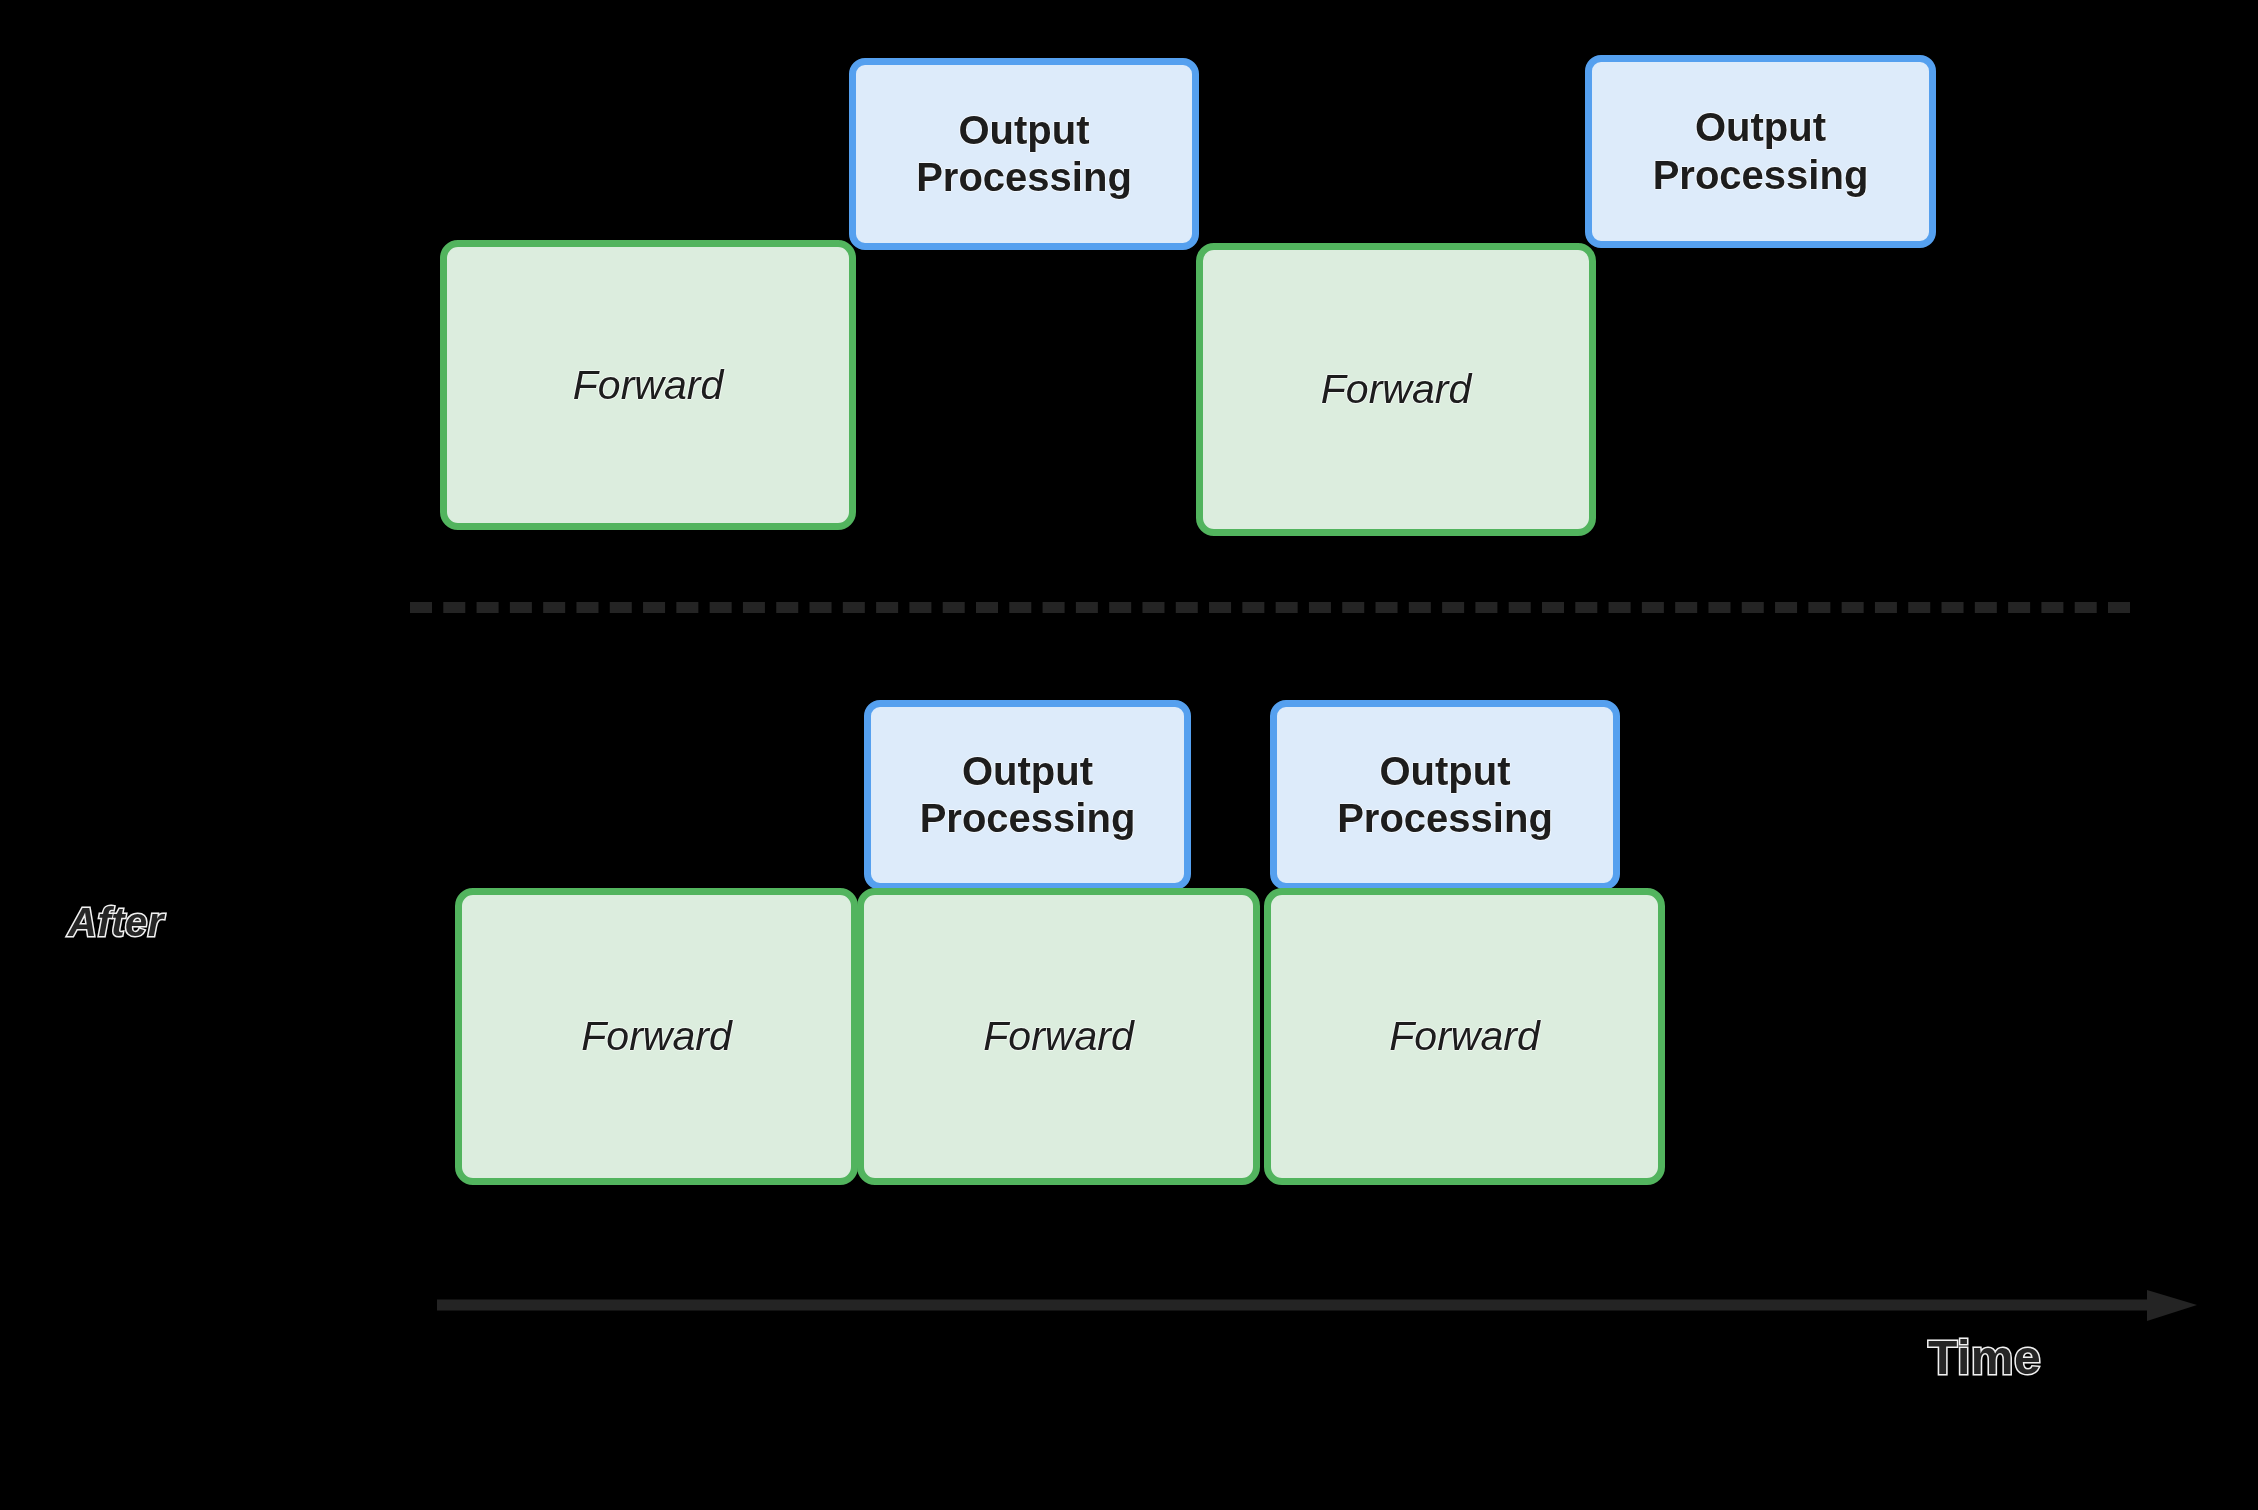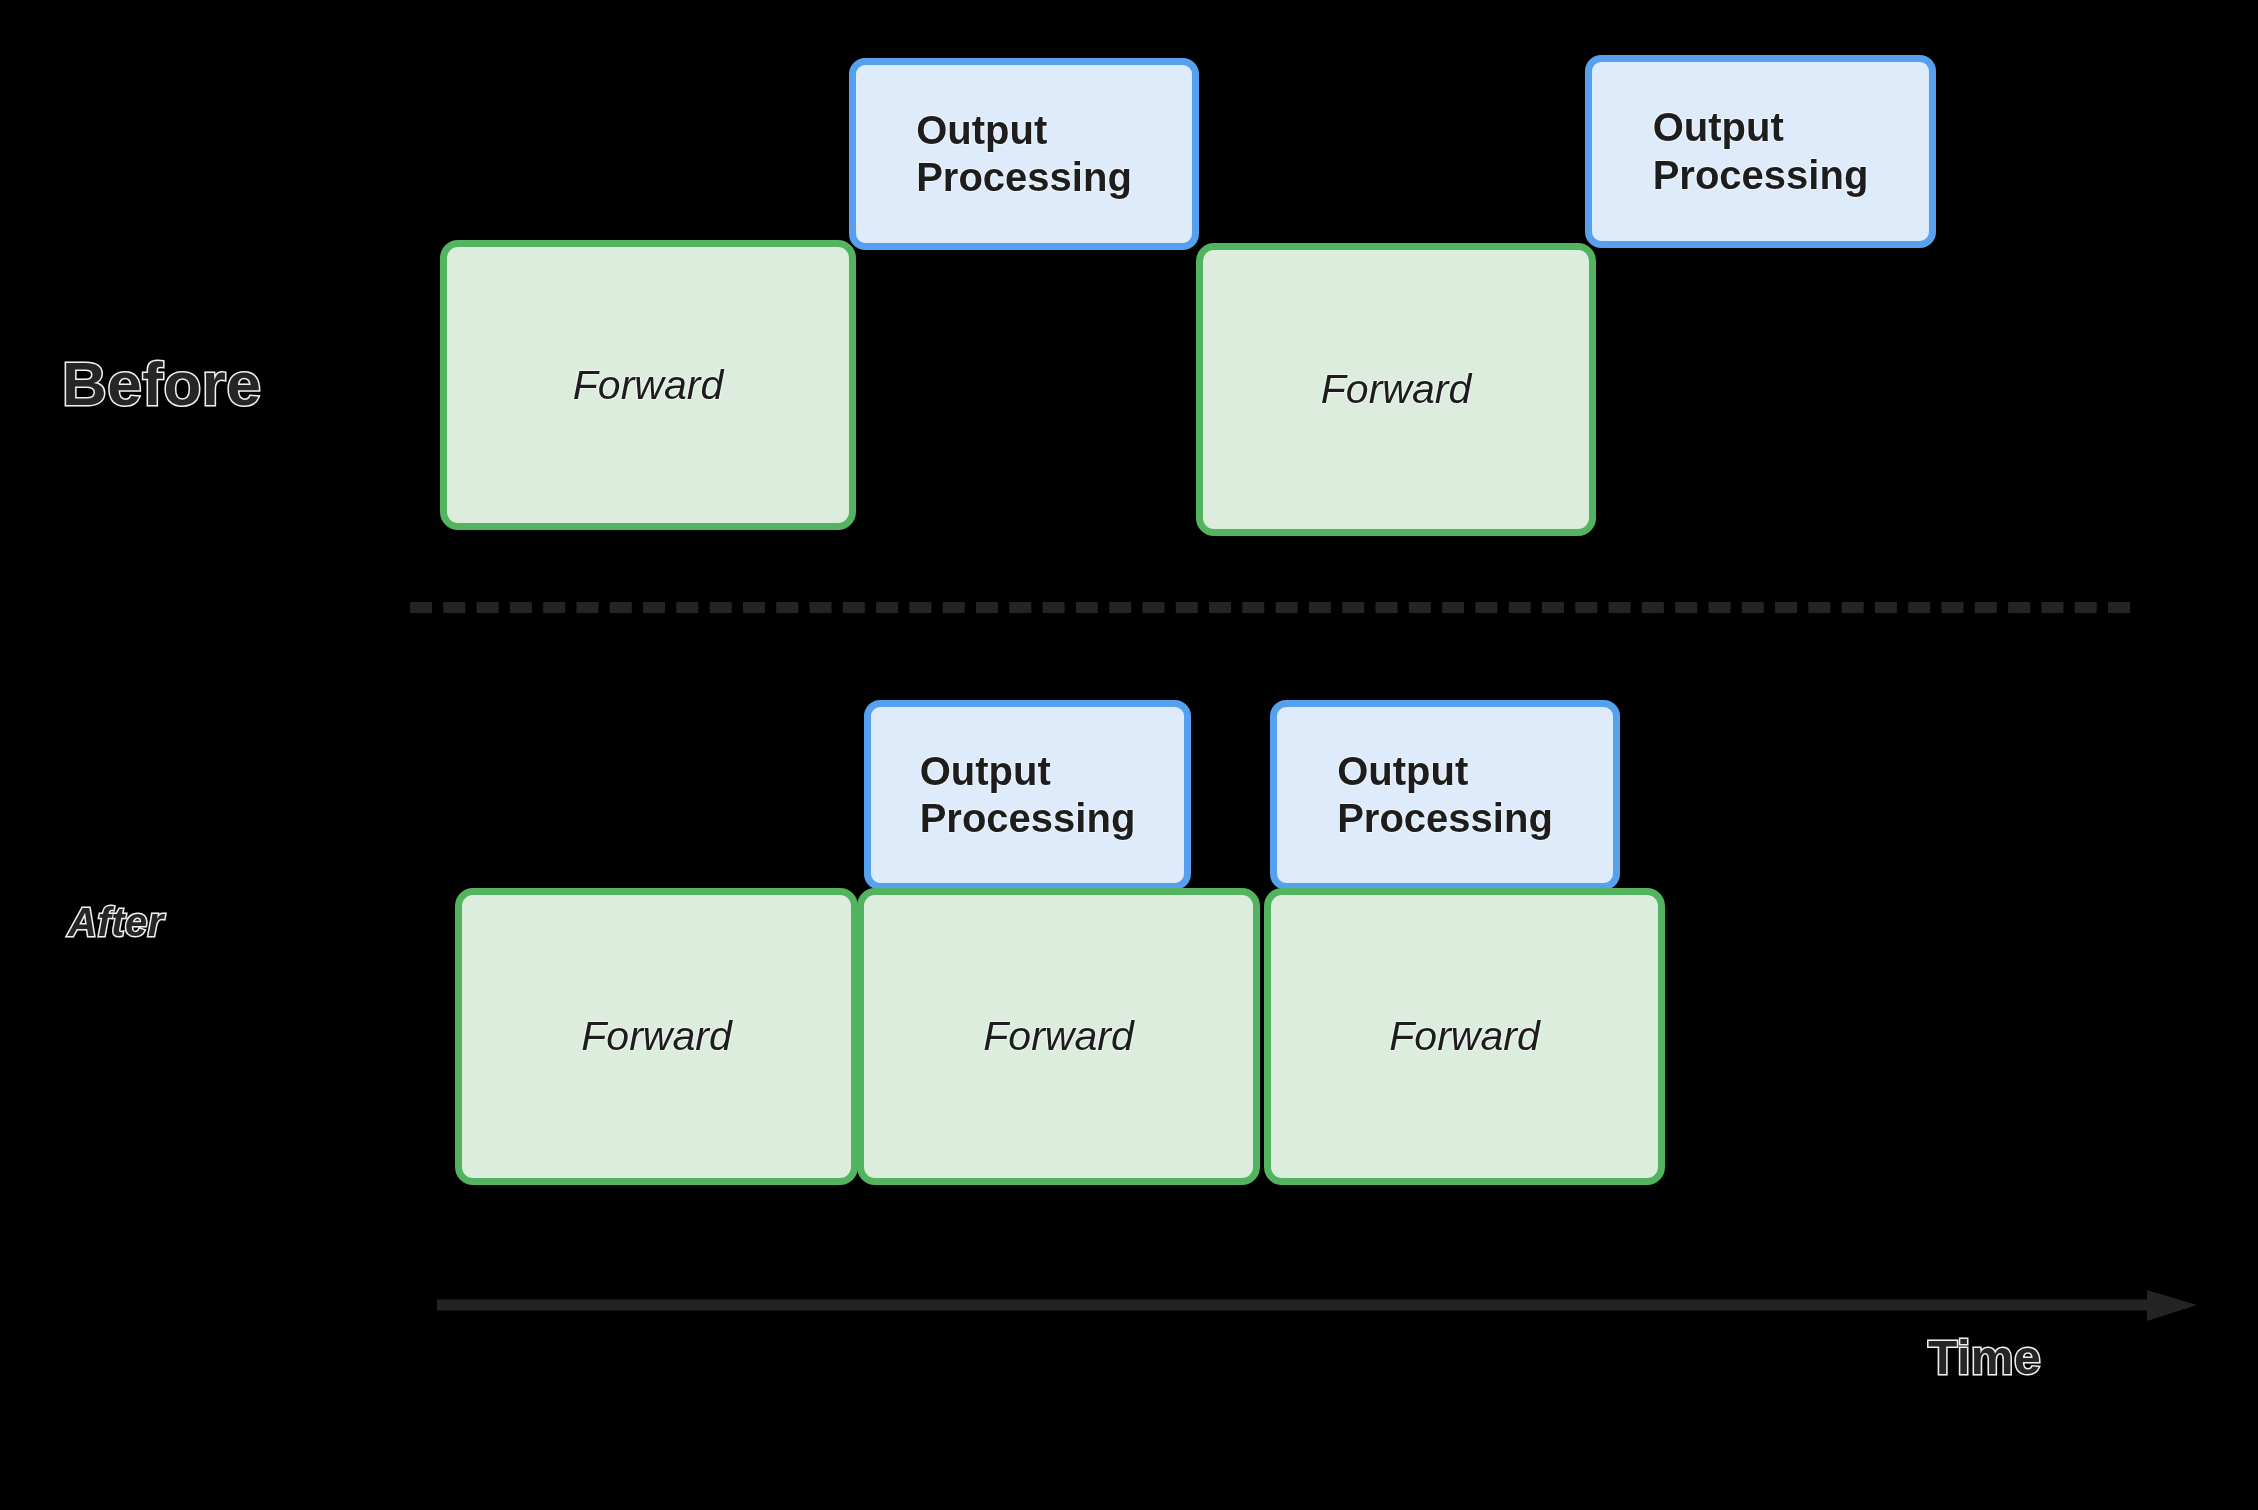--- a/index.html
+++ b/index.html
@@ -28,21 +28,21 @@
     letter-spacing: 0.5px;
   }
 
   
   .box {
     position: absolute;
     box-sizing: border-box;
     display: flex;
     align-items: center;
     justify-content: center;
-    text-align: left;
+    text-align: center;
     border-radius: 16px;
     line-height: 1.18;
   }
   .box .label {
     color: #1d1d1d;
     text-shadow:
        1px 0 0 rgba(255,255,255,.55),
       -1px 0 0 rgba(255,255,255,.55),
        0 1px 0 rgba(255,255,255,.55),
        0 -1px 0 rgba(255,255,255,.55);
@@ -80,21 +80,20 @@
   .time-axis {
     position: absolute;
   }
   .time-axis svg { display: block; }
 </style>
 </head>
 <body>
 
 <div id="stage">
 
-  <div class="outline-label" style="left:62px; top:348px; font-size:62px;">Before</div>
 
   <div class="box box-output" style="left:849px; top:58px; width:350px; height:192px; z-index:2;">
     <div class="label">
       <span>Output</span><br>
       <span>Processing</span>
     </div>
   </div>
 
   <div class="box box-output" style="left:1585px; top:55px; width:351px; height:193px; z-index:2;">
     <div class="label">

